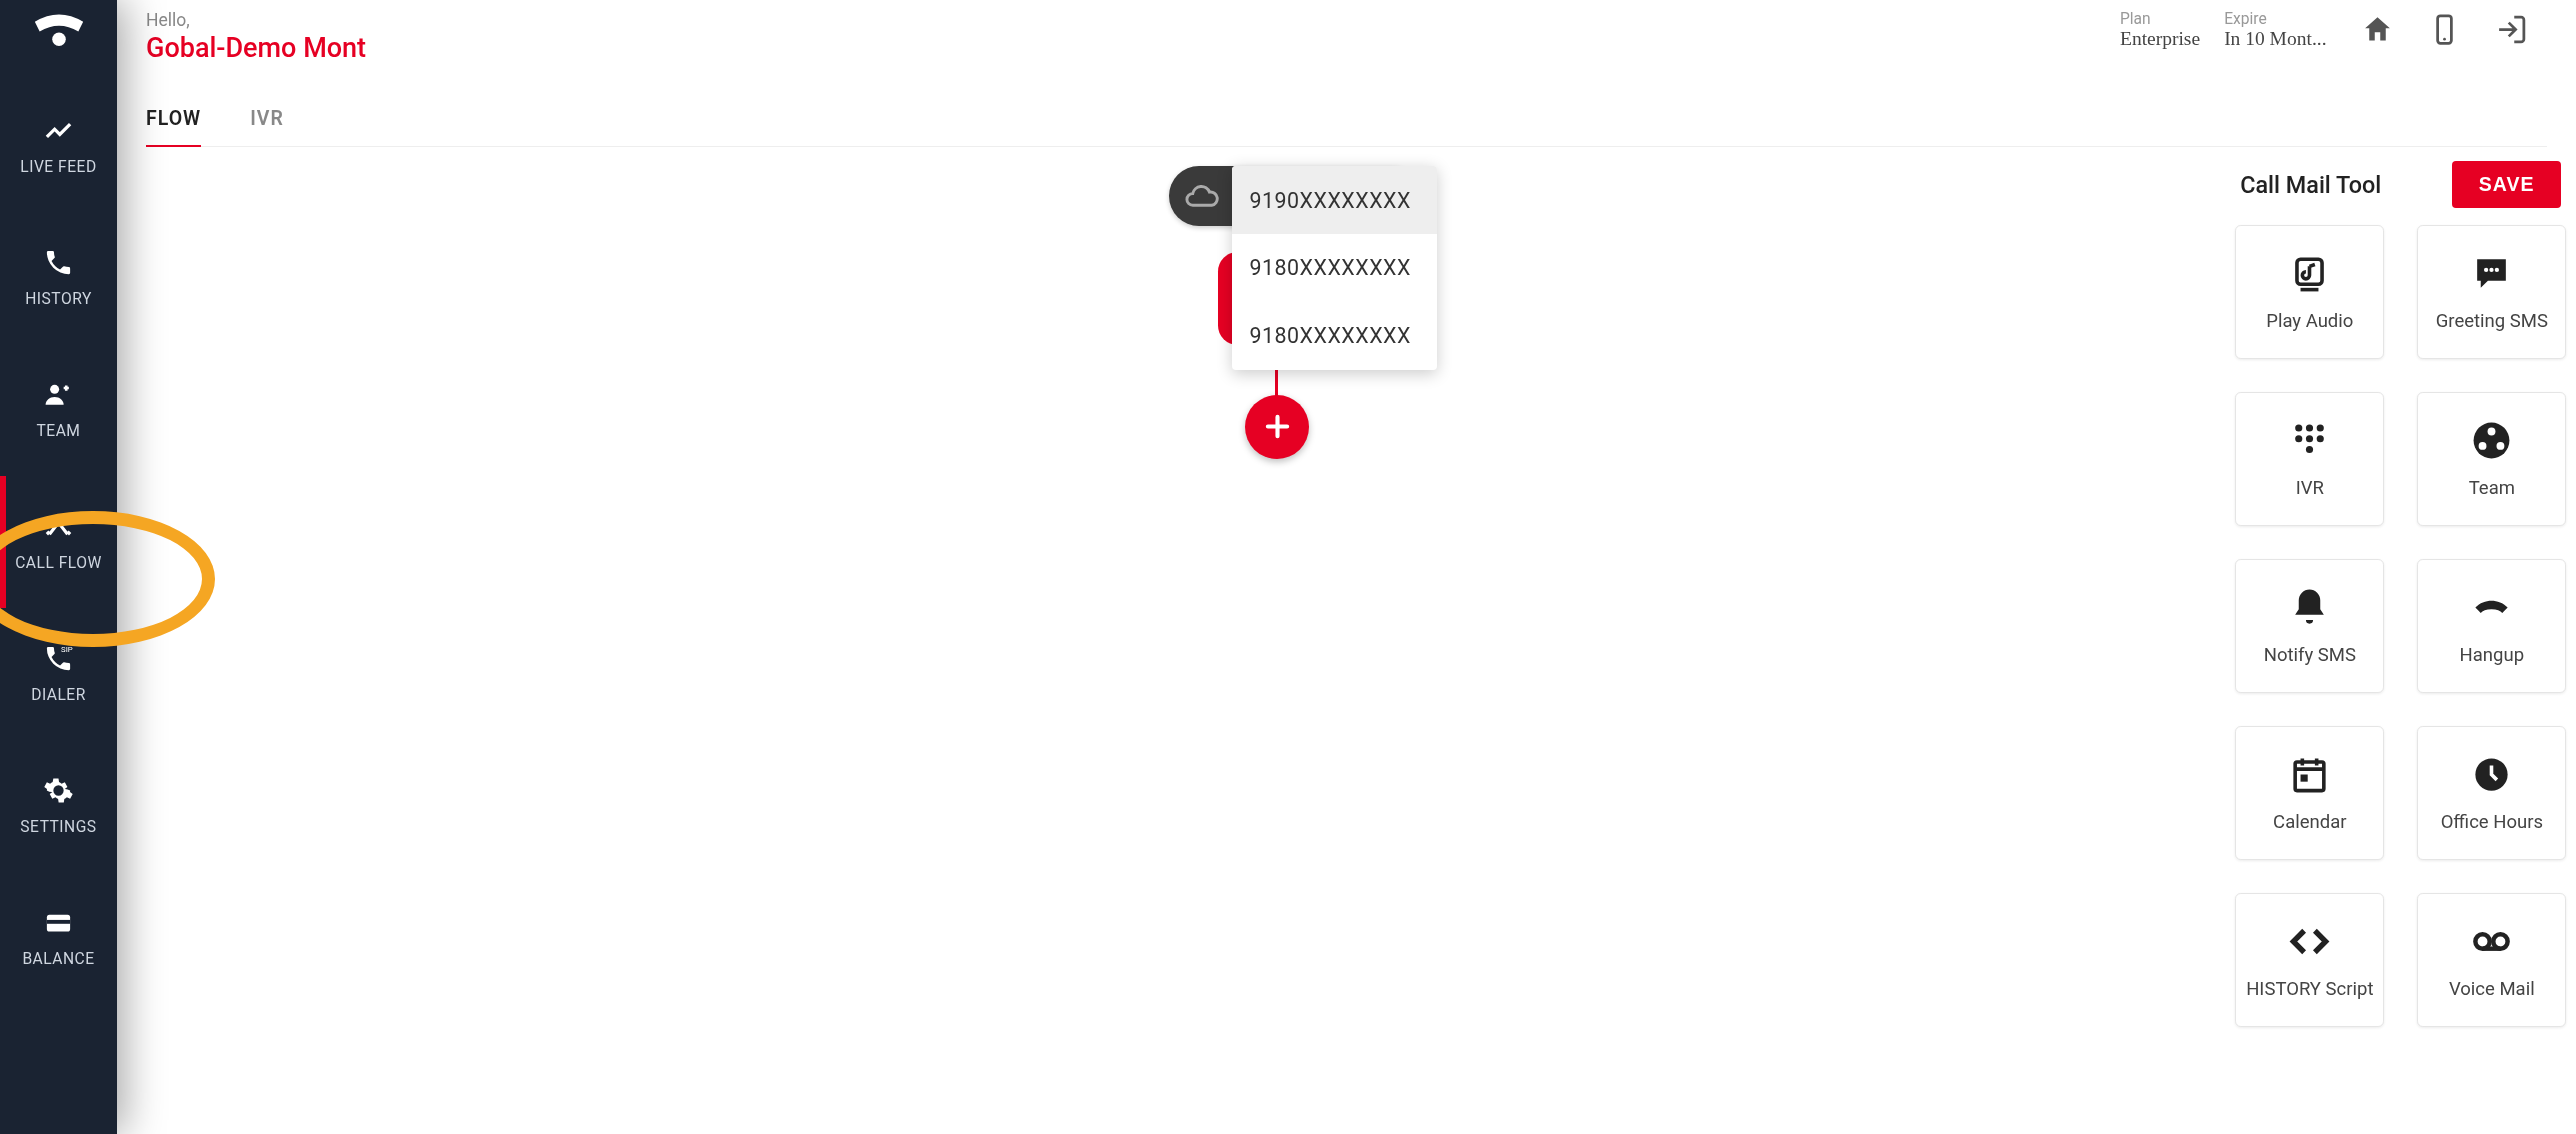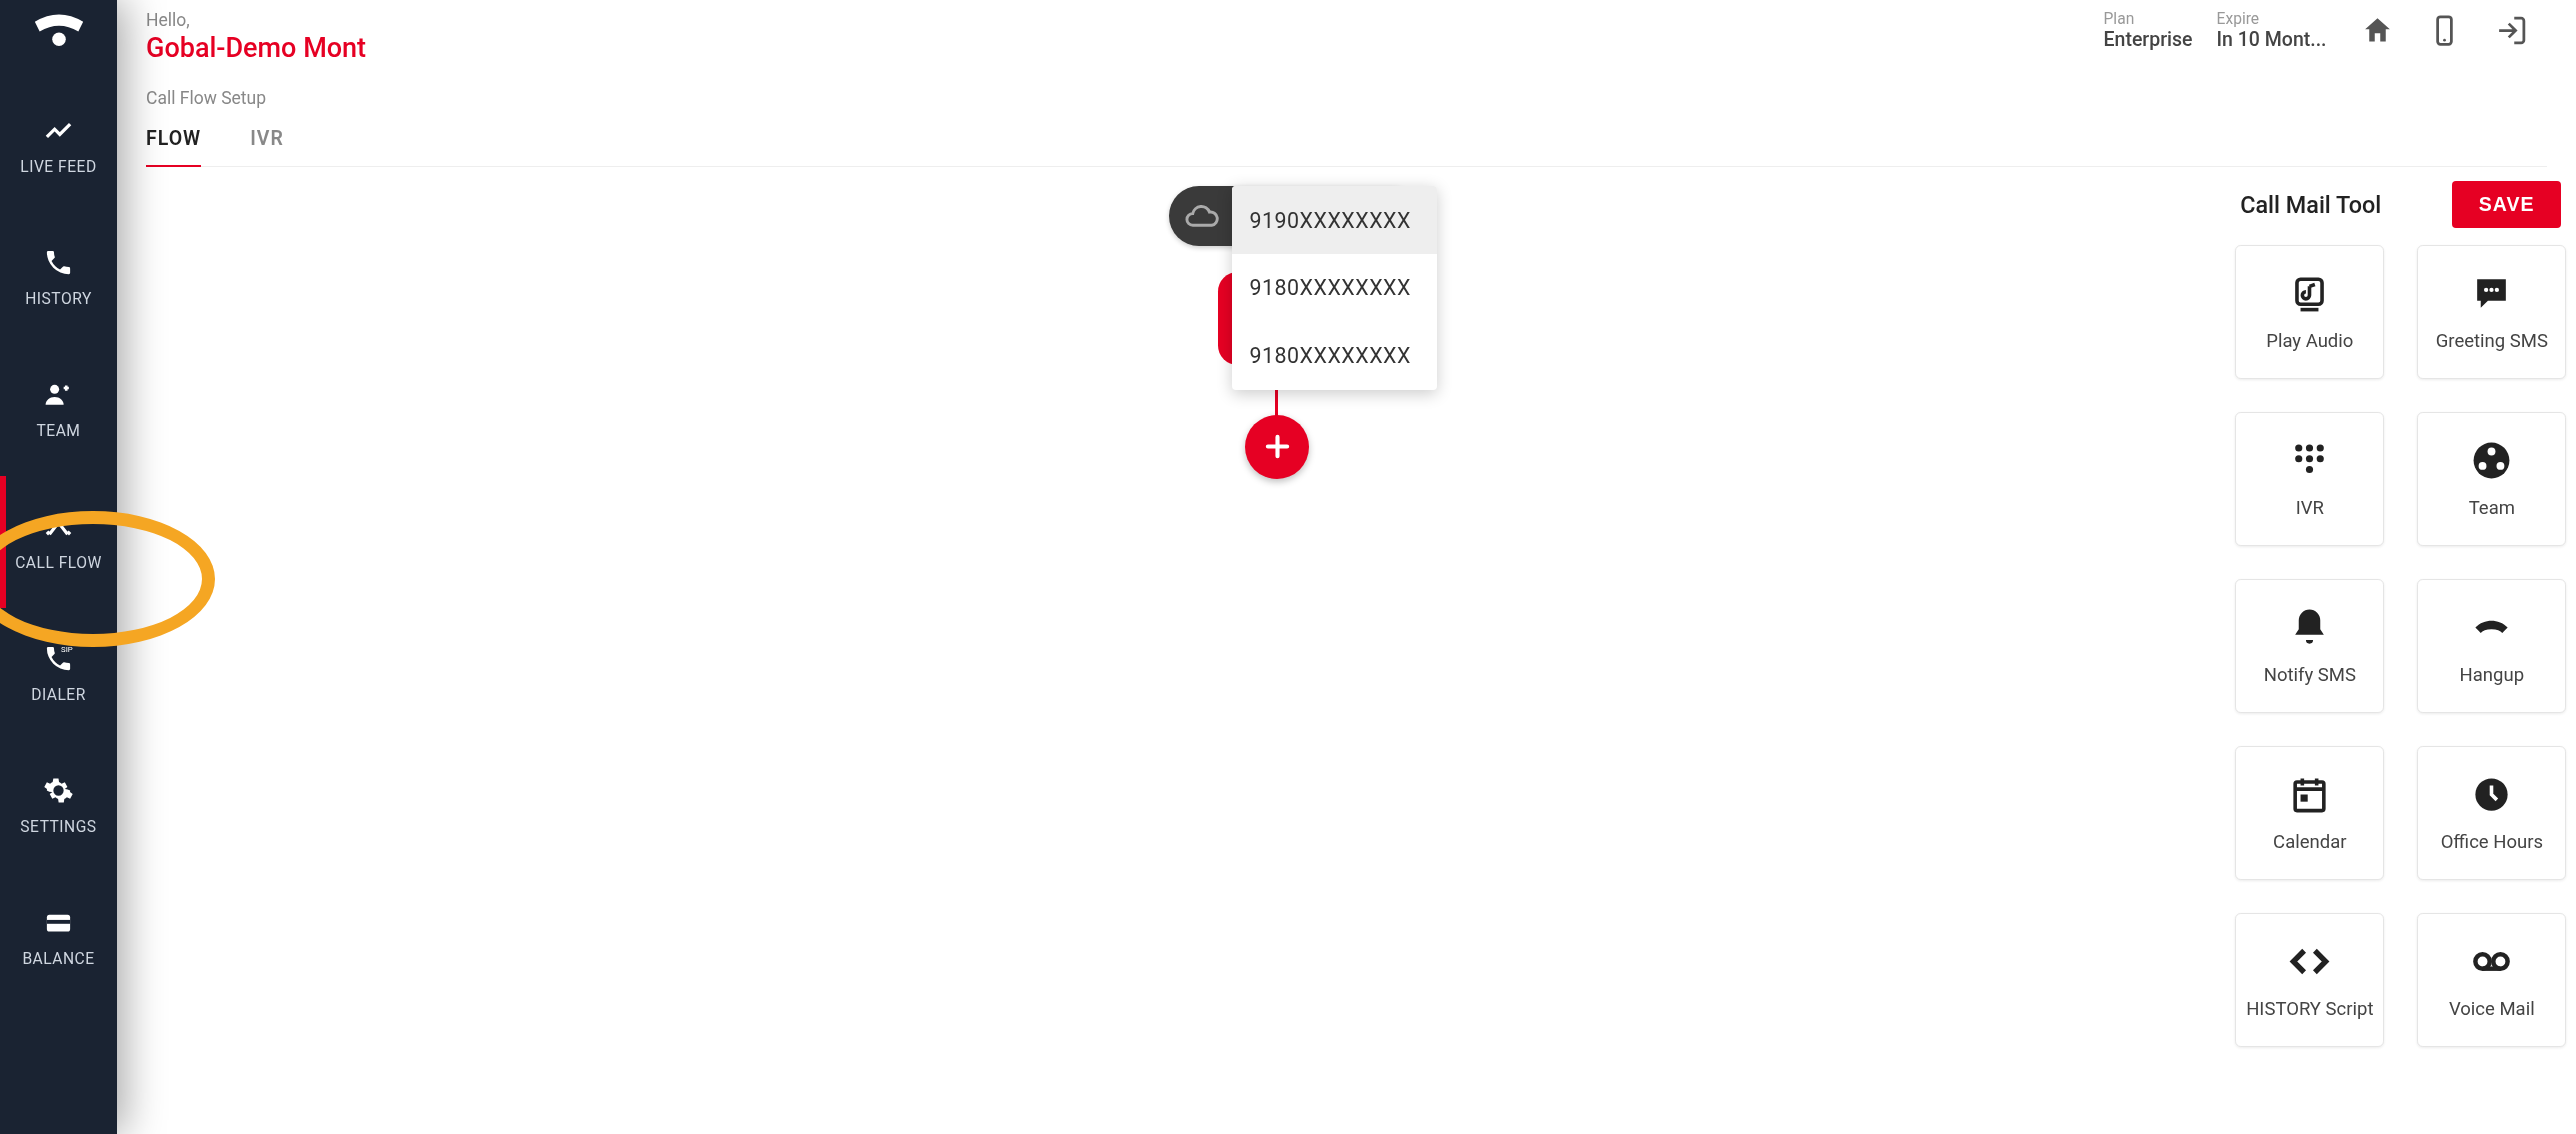--- a/index.html
+++ b/index.html
@@ -29,21 +29,21 @@
     
     .main { flex: 1; display: flex; flex-direction: column; background: #fff; position: relative; box-shadow: 0 29px 58px rgba(0,0,0,0.25);}
     .header { padding: 9.7px 29px 0px 29px; display: flex; justify-content: space-between; align-items: flex-start; }
     .header-left { display: flex; flex-direction: column; }
     .hello { font-size: 17.5px; color: #888; }
     .company { font-size: 27px; color: #e60023; font-weight: 500; margin-top:1.9px;}
     .header-right { display: flex; align-items: center; gap: 34px; padding-right:19.5px;}
     .plan-block { display: flex; gap: 24px; }
     .plan-col { display:flex; flex-direction:column;}
     .plan-label { font-size: 15.6px; color: #999; }
-    .plan-value { font-size: 19.5px; color: #444; font-weight: 500; max-width:146px; white-space:nowrap; overflow:hidden; text-overflow:ellipsis;}
+    .plan-value { font-size: 19.5px; color: #444; font-weight: 500; max-width:146px; white-space:nowrap; overflow:hidden; text-overflow:ellipsis;font-family:Liberation Serif, serif;}
     .header-icon { width: 33px; height: 33px; color: #555; display:flex; align-items:center; justify-content:center; cursor:pointer;}
     
     
     .subheader { padding: 24px 29px 0px 29px; }
     .breadcrumb { font-size: 17.5px; color: #888; }
     .tabs { display: flex; gap: 49px; margin-top: 19.5px; border-bottom: 1.9px solid #eee; }
     .tab { padding: 0px 0px 14.6px 0px; font-size: 19.5px; font-weight:600; color: #888; cursor: pointer; letter-spacing:1px;}
     .tab.active { color: #222; border-bottom: 3.9px solid #e60023; margin-bottom: -1.9px; }
     
     
@@ -232,21 +232,20 @@
           </div>
         <div class="header-icon">
             <svg viewBox="0 0 24 24">
               <path d="M14 3h5a2 2 0 012 2v14a2 2 0 01-2 2h-5M10 17l5-5-5-5M15 12H3" fill="none" stroke="#555" stroke-width="2"></path>
             </svg>
           </div>
       </div>
     </div>
 
     <div class="subheader">
-      <div class="breadcrumb">Call Flow Setup</div>
       <div class="tabs">
         <div class="tab active">FLOW</div>
         <div class="tab">IVR</div>
       </div>
     </div>
 
     <div class="canvas-area">
       <div class="number-pill">
         <div class="cloud-icon"><svg viewBox="0 0 24 24">
               <path d="M19 18H6a4 4 0 010-8 6 6 0 0111.5-1A4.5 4.5 0 0119 18z" fill="none" stroke="#aaa" stroke-width="2"></path>

